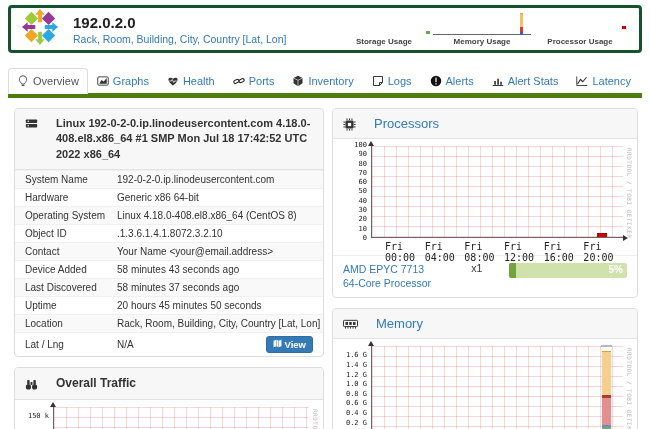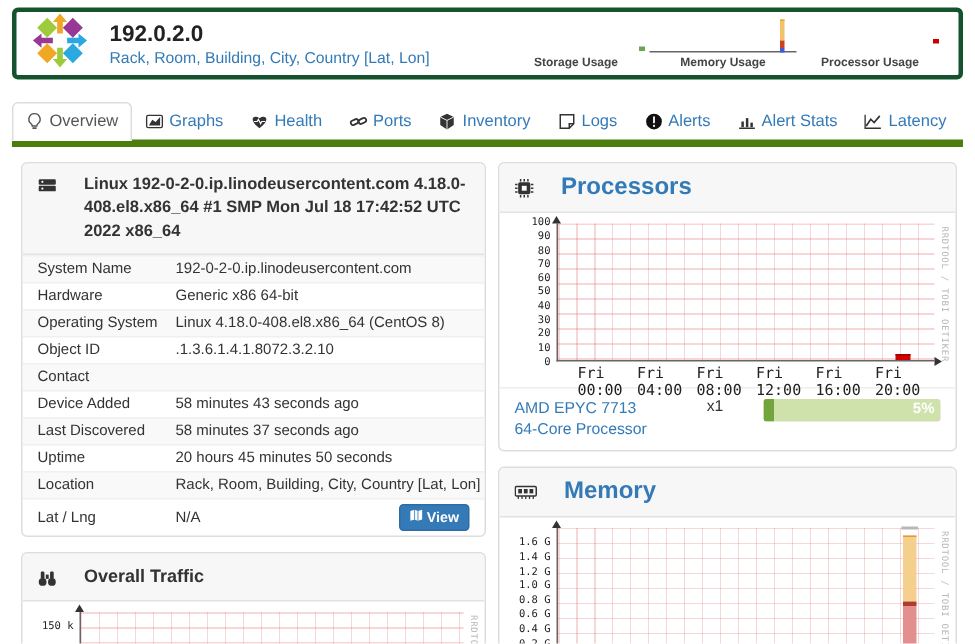--- a/index.html
+++ b/index.html
@@ -35,21 +35,21 @@
 
   
   .lcol { position:absolute; left:14px; top:108px; width:310px; }
   .rcol { position:absolute; left:332px; top:108px; width:306px; }
   .panel { border:1px solid #ddd; border-radius:4px; background:#fff; overflow:hidden; }
   .panel + .panel, .mt { margin-top:10px; }
   .phead { background:#f7f7f7; border-bottom:1px solid #e3e3e3; padding:7px 10px; display:flex;
            align-items:flex-start; gap:18px; }
   .phead.c { align-items:center; padding:7px 10px; }
   .ptitle-dark { font-size:11px; font-weight:bold; color:#333; line-height:1.4; }
-  .ptitle-blue { font-size:16px; font-weight:bold; color:#337ab7; cursor:pointer; }
+  .ptitle-blue { font-size:13px; font-weight:normal; color:#337ab7; cursor:pointer; }
   .picon svg { display:block; margin-top:1px; }
 
   
   .irow { display:flex; align-items:center; padding:3px 10px; font-size:10px; border-top:1px solid #f0f0f0; }
   .irows .irow:nth-child(odd) { background:#f9f9f9; }
   .ilabel { width:92px; flex:none; color:#333; }
   .ivalue { color:#333; white-space:nowrap; }
   .viewbtn { margin-left:auto; background:#337ab7; border:1px solid #2e6da4; color:#fff; font-size:9.5px;
              font-weight:bold; padding:2px 6px; border-radius:3px; display:flex; align-items:center;
              gap:3px; cursor:pointer; }
@@ -257,20 +257,21 @@
         <div class="irow">
         <div class="ilabel">Operating System</div>
         <div class="ivalue">Linux 4.18.0-408.el8.x86_64 (CentOS 8)</div>
       </div>
         <div class="irow">
         <div class="ilabel">Object ID</div>
         <div class="ivalue">.1.3.6.1.4.1.8072.3.2.10</div>
       </div>
         <div class="irow">
         <div class="ilabel">Contact</div>
+        <div class="ivalue">Your Name &lt;your@email.address&gt;</div>
       </div>
         <div class="irow">
         <div class="ilabel">Device Added</div>
         <div class="ivalue">58 minutes 43 seconds ago</div>
       </div>
         <div class="irow">
         <div class="ilabel">Last Discovered</div>
         <div class="ivalue">58 minutes 37 seconds ago</div>
       </div>
         <div class="irow">

